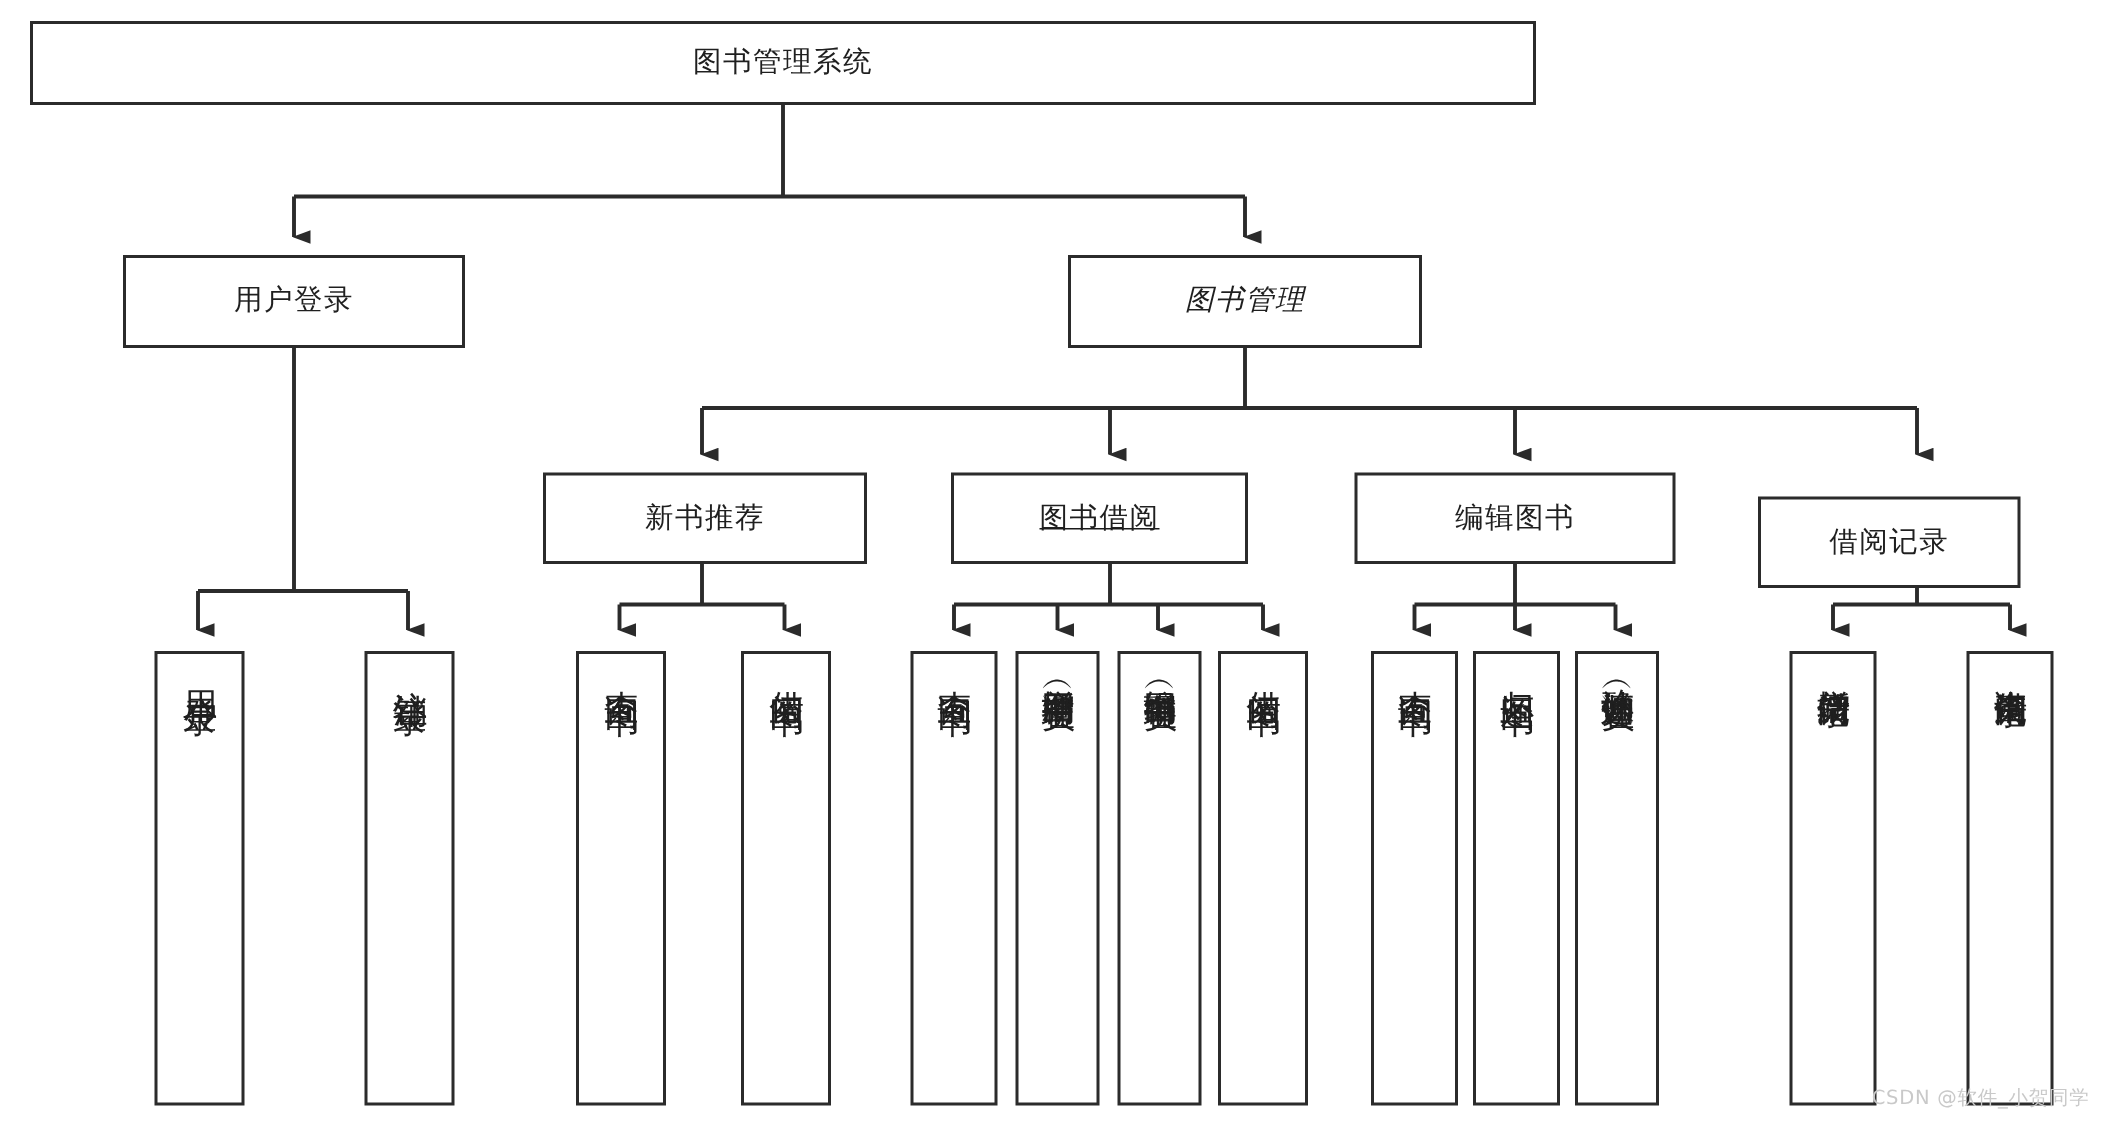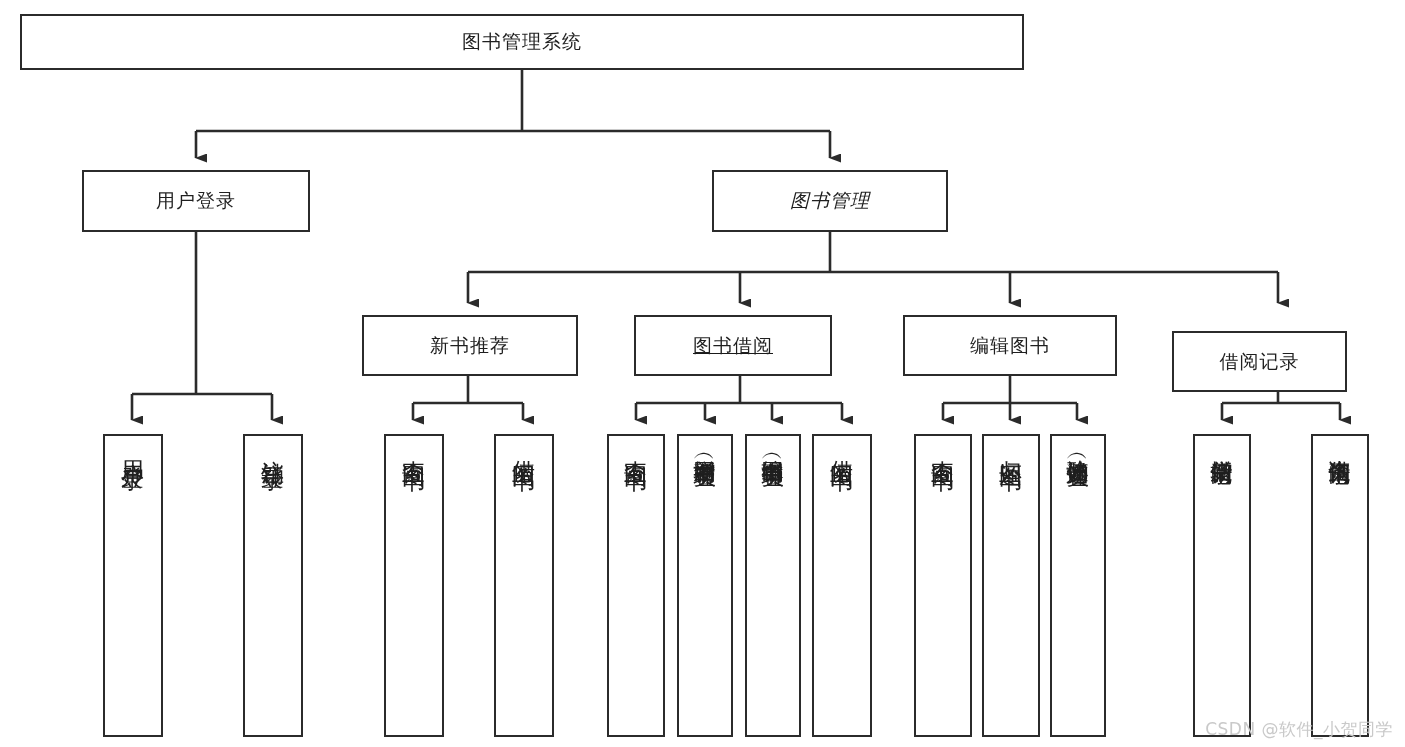--- a/index.html
+++ b/index.html
@@ -53,21 +53,21 @@
     color:#1f1f1f;
   }
   .leaf.tall .lbl{
     font-size:22px;
     letter-spacing:1px;
   }
   .watermark{
     position:absolute;
     right:12px;
     bottom:6px;
-    font-size:17px;
+    font-size:13px;
     color:#c9c9c9;
     letter-spacing:.5px;
     white-space:nowrap;
     user-select:none;
   }
 </style>
 </head>
 <body>
 
 <div id="canvas">

